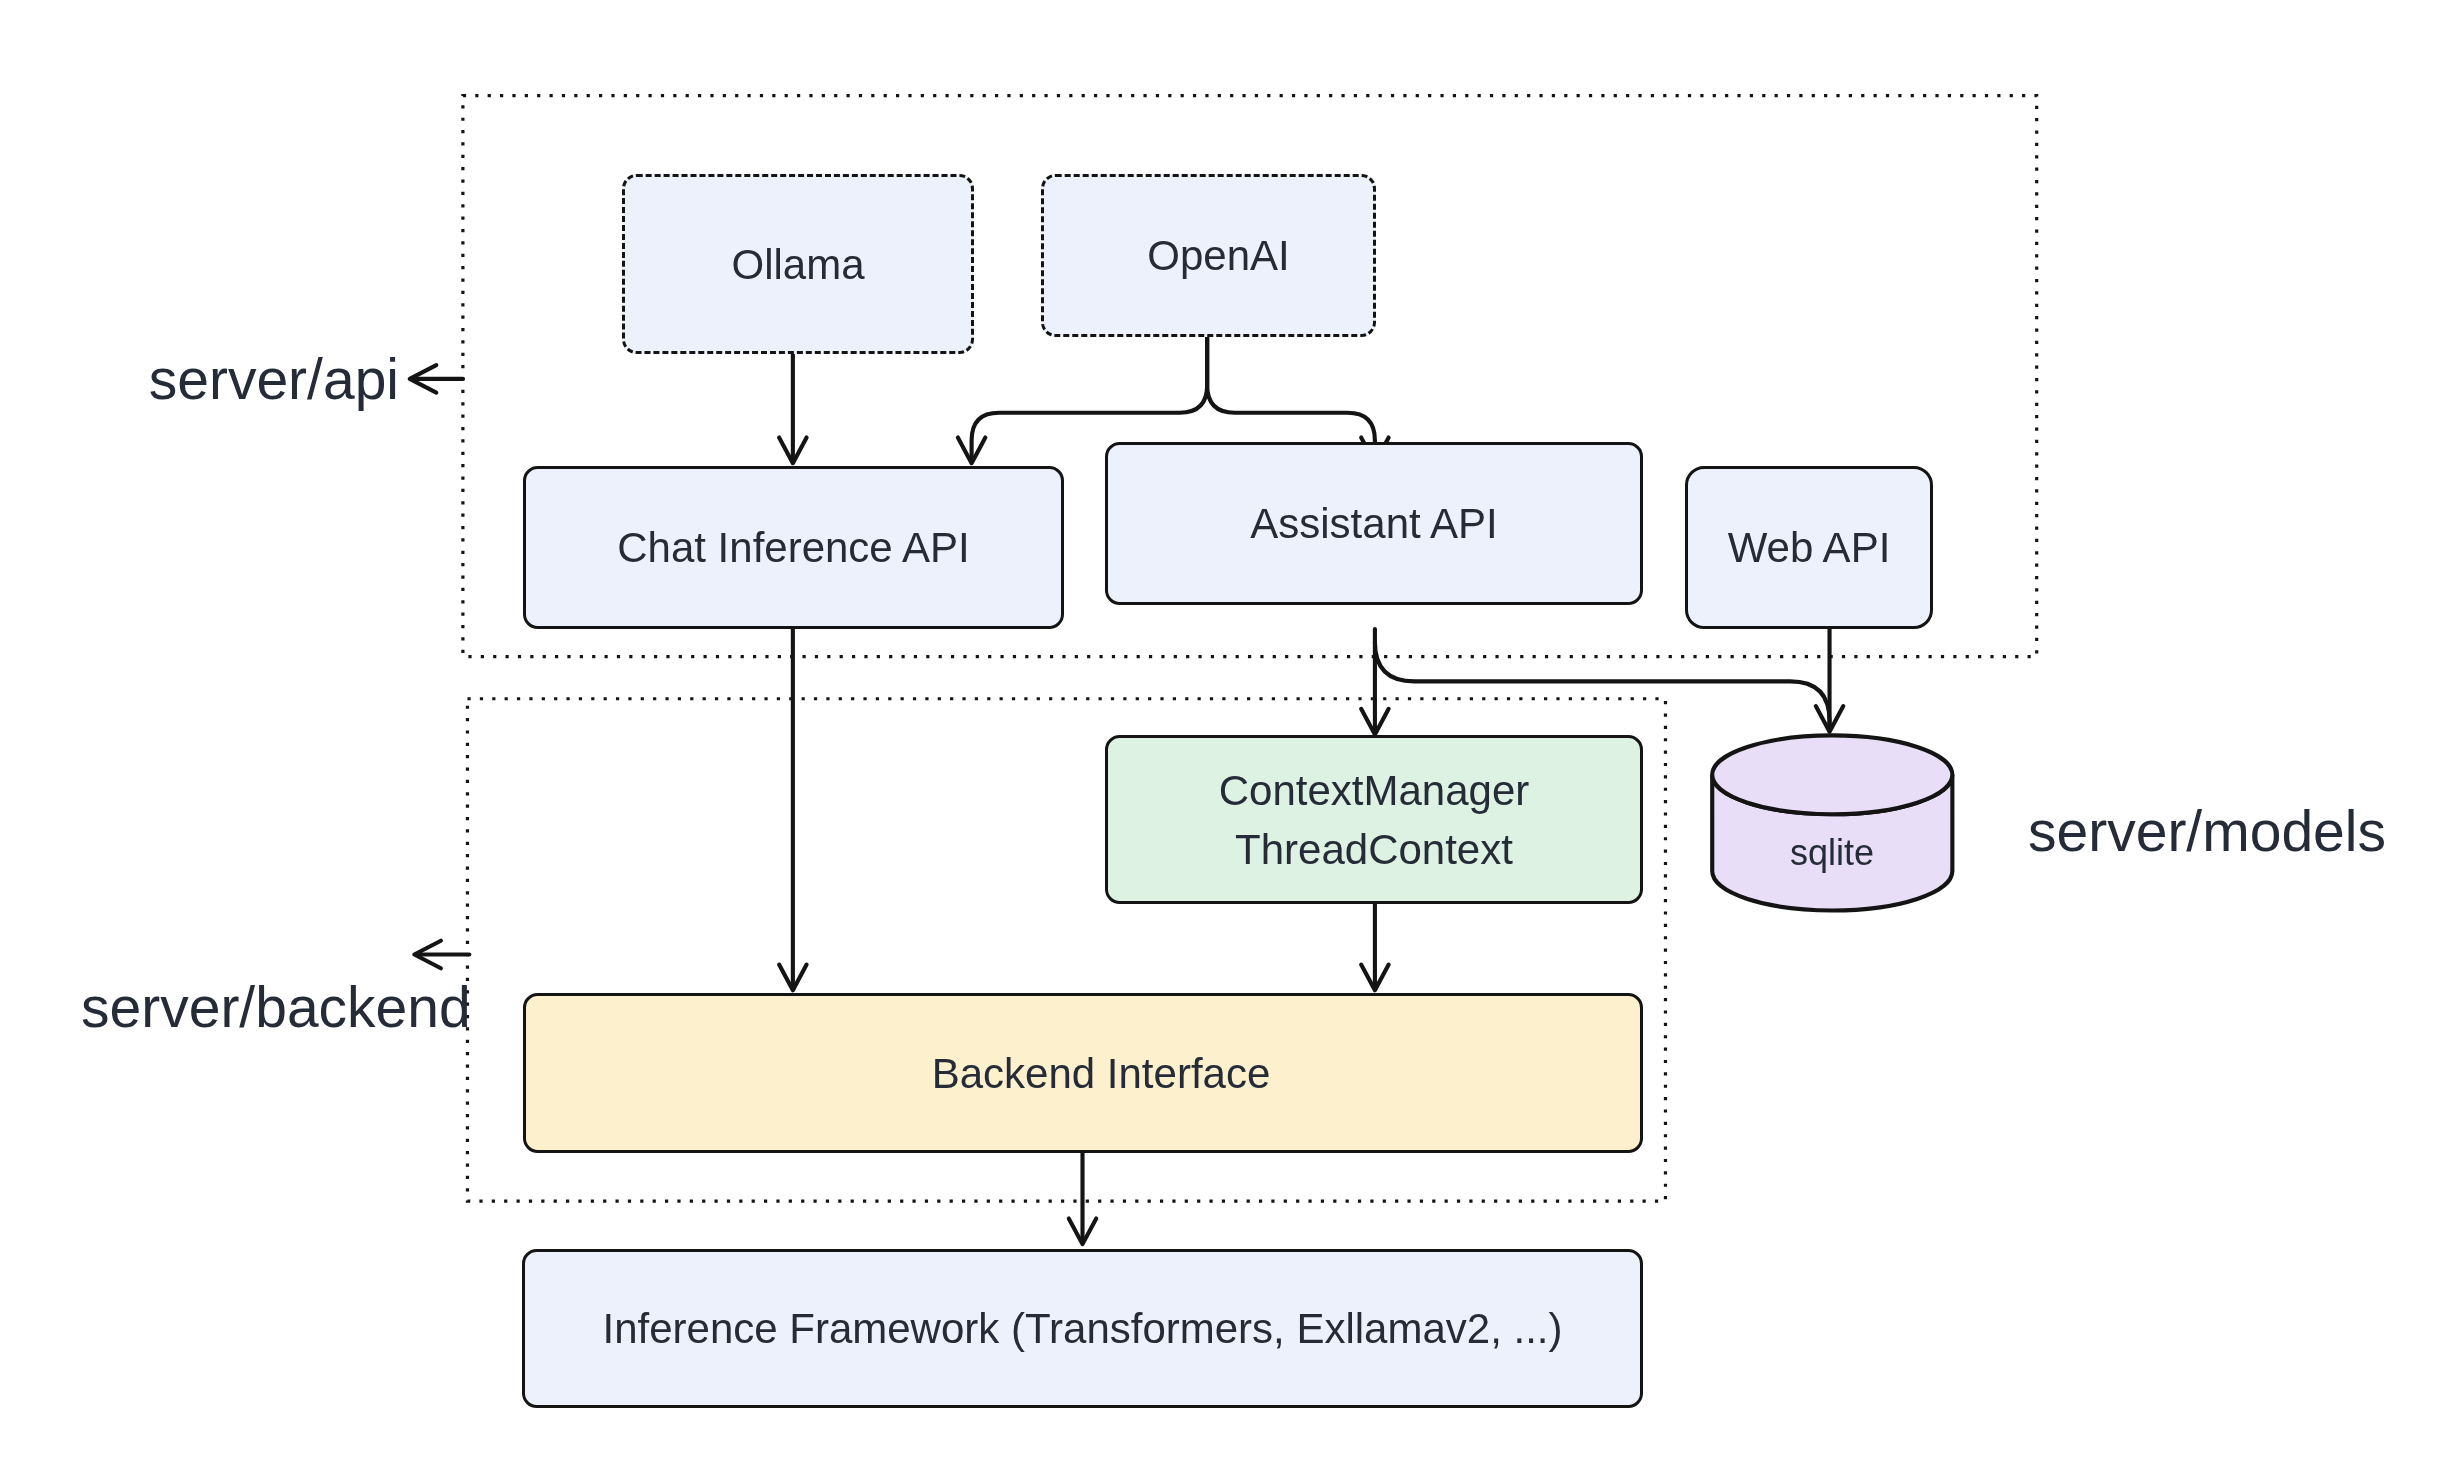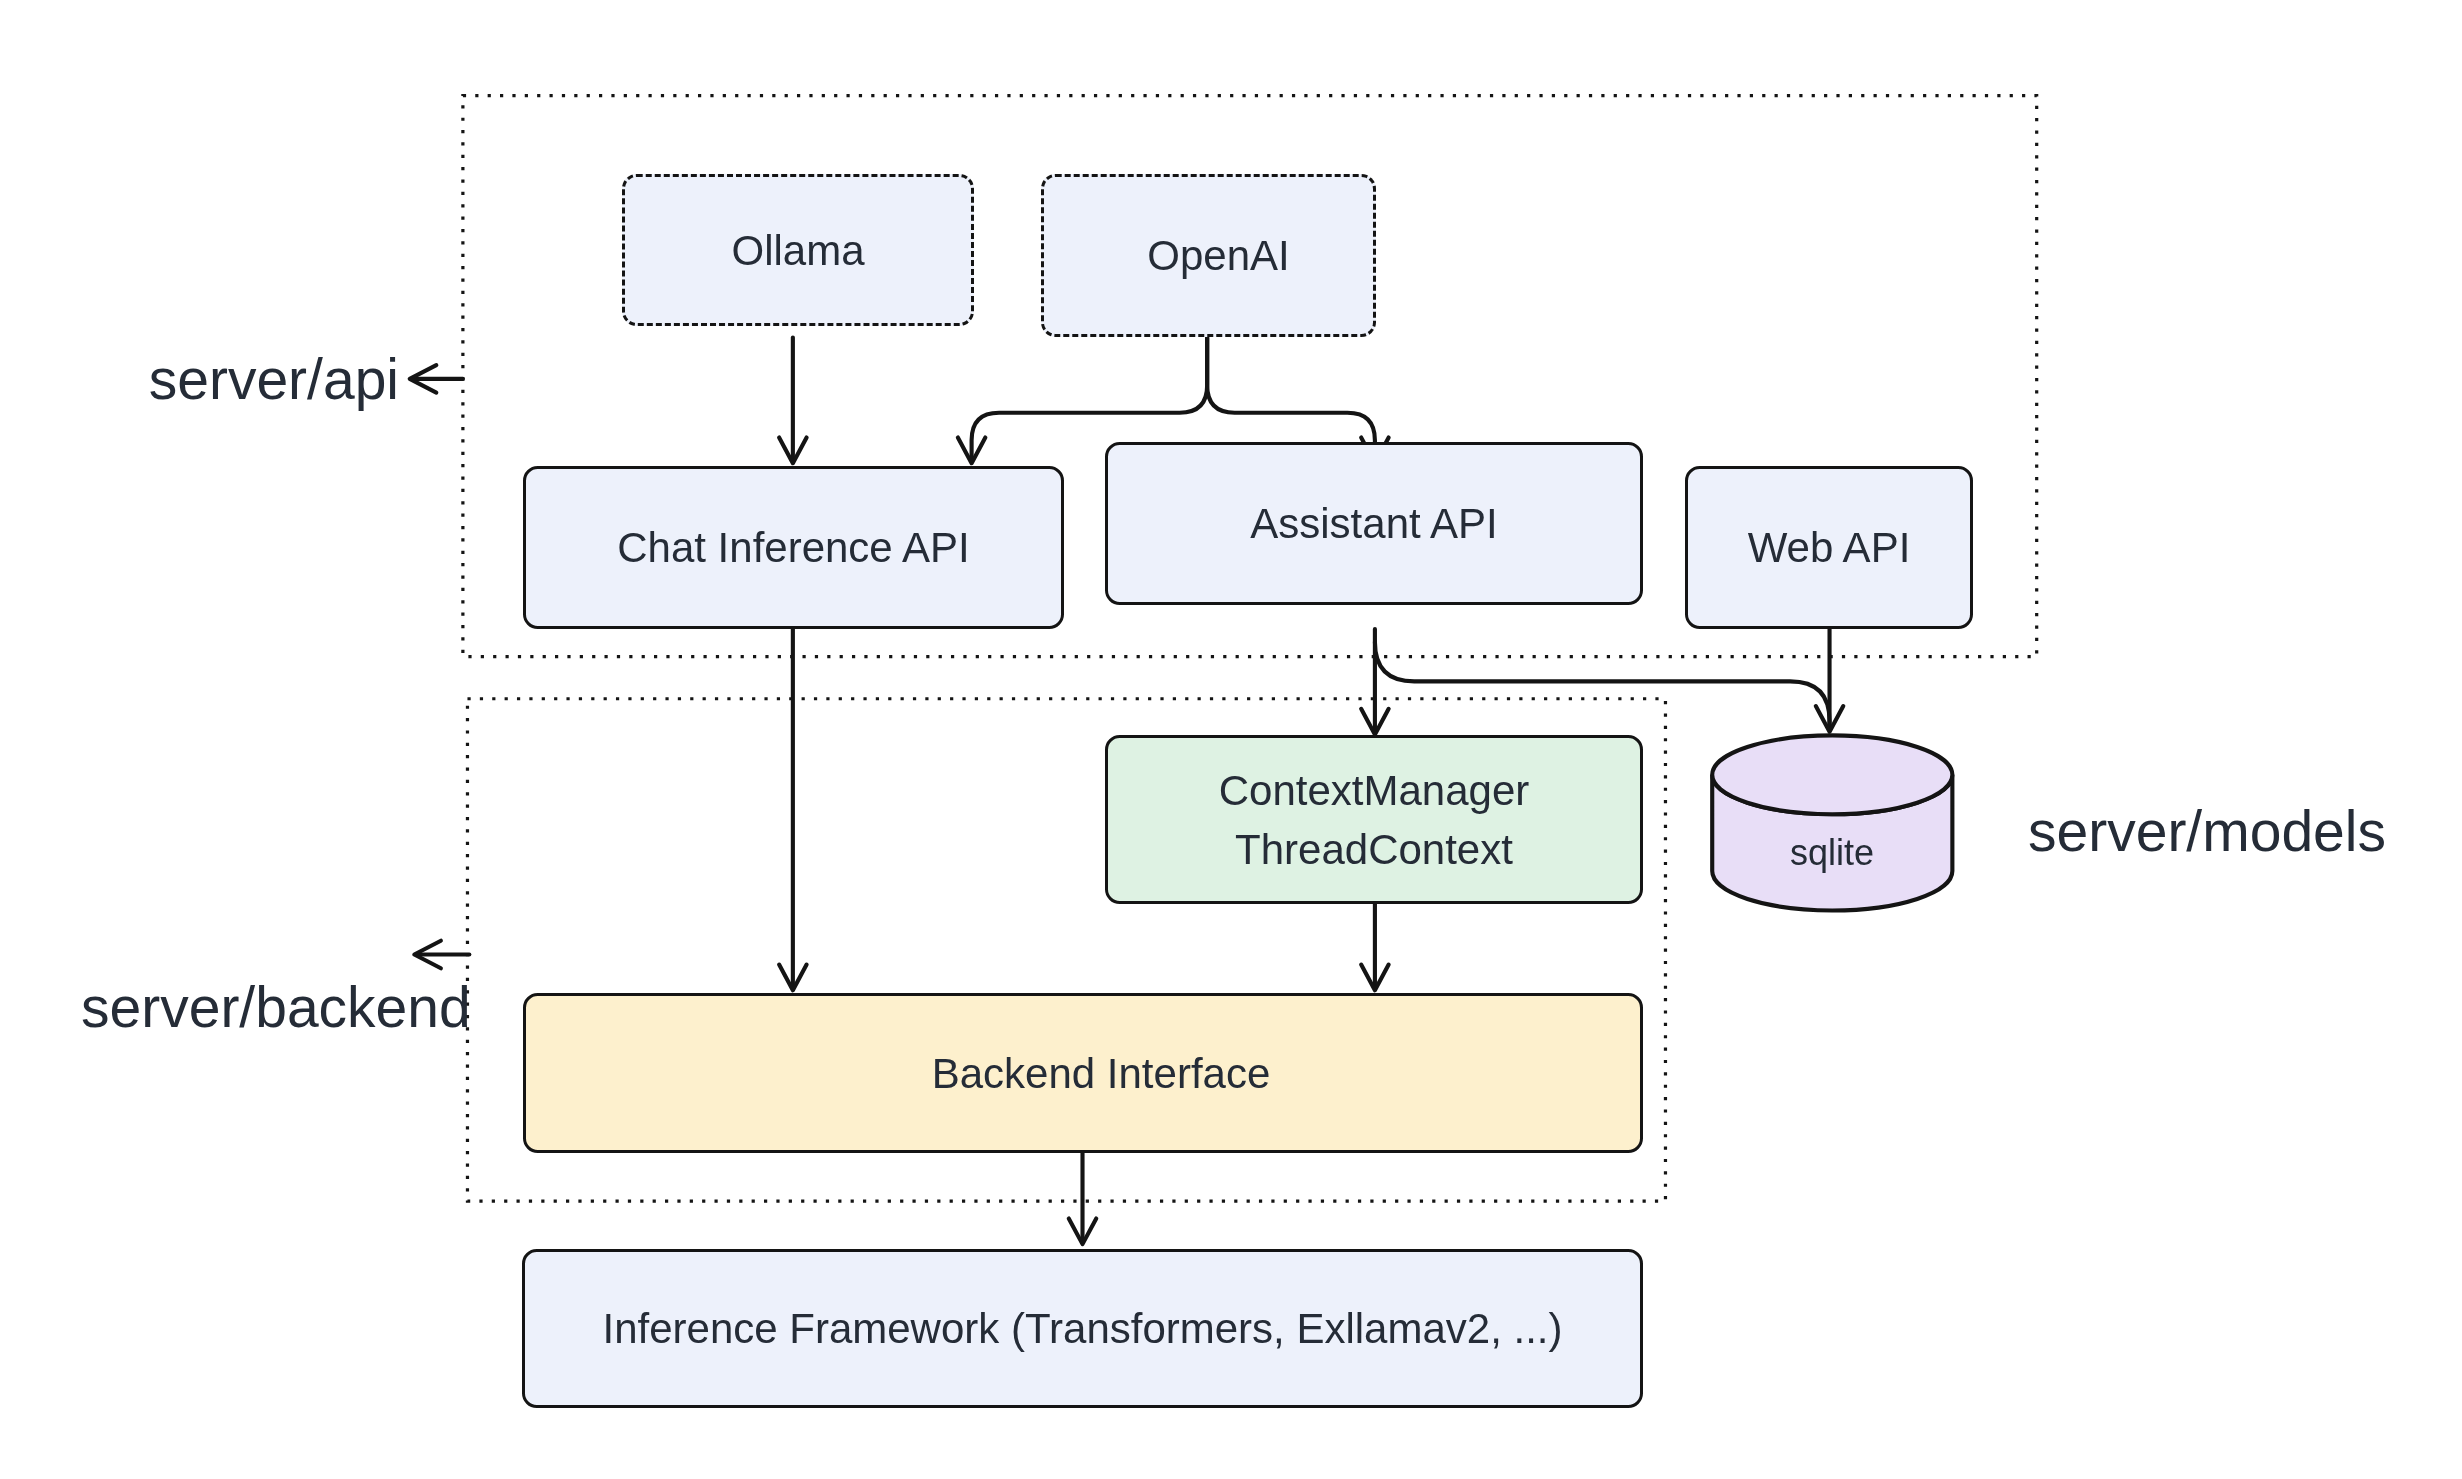--- a/index.html
+++ b/index.html
@@ -136,37 +136,37 @@
     <g>
       <path class="edge" d="M 505 413 L 450 413"></path>
       <path class="edge" d="M 476 398 L 447 413 L 476 428"></path>
     </g>
     <g>
       <path class="edge" d="M 512 1041 L 455 1041"></path>
       <path class="edge" d="M 481 1026 L 452 1041 L 481 1056"></path>
     </g>
   </svg>
 
-  <div class="node dashed" style="left:622px; top:174px; width:352px; height:152px;">
+  <div class="node dashed" style="left:622px; top:174px; width:352px; height:180px;">
     <span>Ollama</span>
   </div>
 
   <div class="node dashed" style="left:1041px; top:174px; width:335px; height:163px;padding-left:20px;">
     <span>OpenAI</span>
   </div>
 
   <div class="node" style="left:523px; top:466px; width:541px; height:163px;">
     <span>Chat Inference API</span>
   </div>
 
   <div class="node" style="left:1105px; top:442px; width:538px; height:163px;">
     <span>Assistant API</span>
   </div>
 
-  <div class="node" style="left:1685px; top:466px; width:288px; height:163px;">
+  <div class="node" style="left:1685px; top:466px; width:248px; height:163px;border-radius:19px;">
     <span>Web API</span>
   </div>
 
   <div class="node green" style="left:1105px; top:735px; width:538px; height:169px;">
     <span>ContextManager</span>
     <span>ThreadContext</span>
   </div>
 
   <div class="node yellow" style="left:523px; top:993px; width:1120px; height:160px;padding-left:36px;">
     <span>Backend Interface</span>

